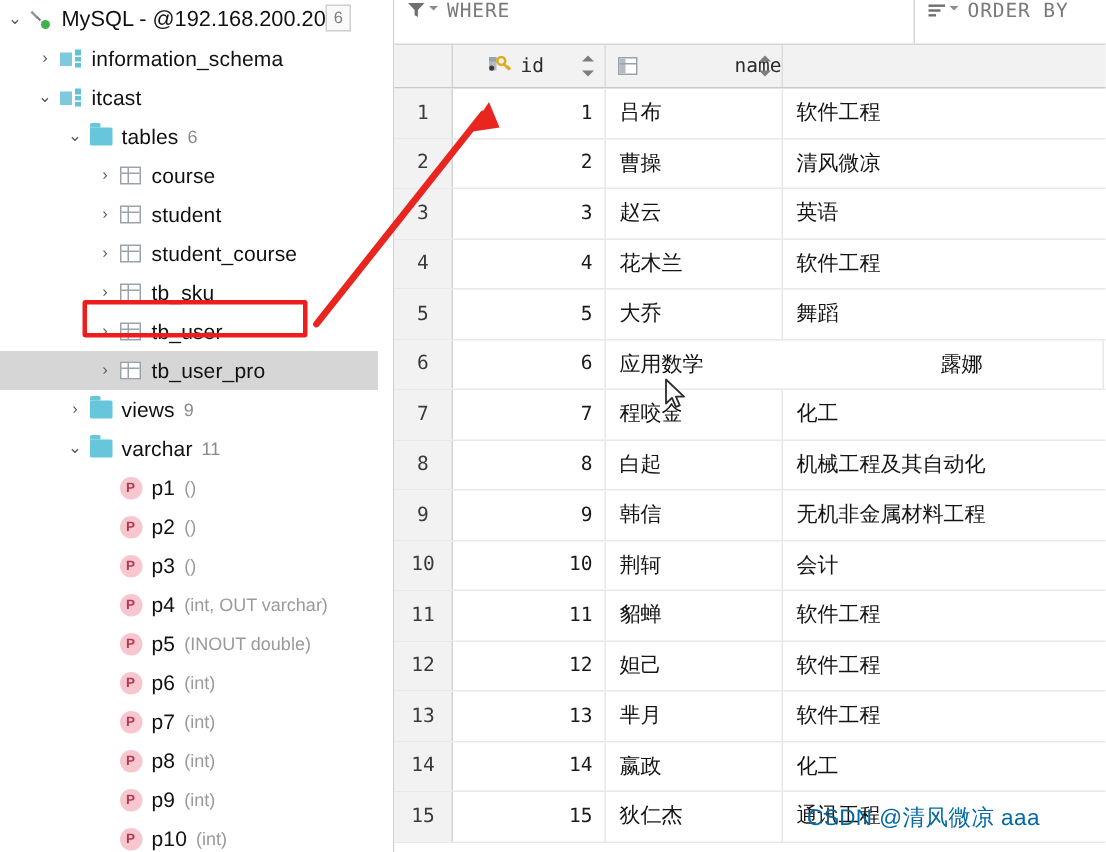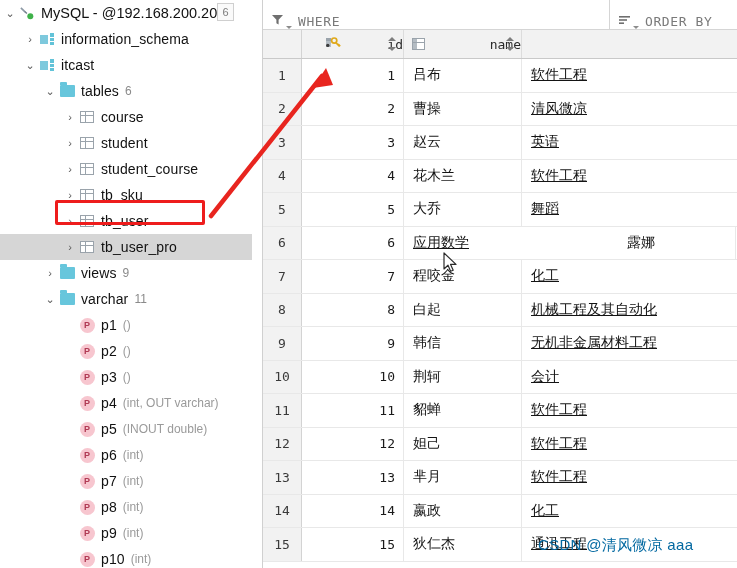--- a/index.html
+++ b/index.html
@@ -192,21 +192,21 @@
   #query-bar {
     position: relative;
     height: 29px;
     background: #ffffff;
     border-bottom: 1px solid #d5d5d5;
     display: flex;
     align-items: center;
   }
   .qb-seg {
     display: flex;
-    align-items: flex-end;
+    align-items: flex-start;
     height: 29px;
     padding: 0 8px;
     box-sizing: border-box;
   }
   .qb-seg.where { width: 347px; border-right: 1px solid #d5d5d5; }
   .qb-text {
     font-family: "DejaVu Sans Mono", "Liberation Mono", monospace;
     font-size: 13px;
     color: #7a7a7a;
     letter-spacing: 0.6px;
@@ -232,21 +232,21 @@
   }
   .hcell {
     height: 28px;
     display: flex;
     align-items: center;
     box-sizing: border-box;
     position: relative;
     border-right: 1px solid #dcdcdc;
   }
   .hcell.gutter { width: 39px; border-right: 1px solid #d3d3d3; background: #f2f2f2; }
-  .hcell.c-id { width: 102px; padding-left: 24px; justify-content: space-between; }
+  .hcell.c-id { width: 102px; padding-left: 24px; }
   .hcell.c-name { width: 118px; padding-left: 8px; justify-content: space-between; }
   .hcell.c-prof { width: 214px; padding-left: 8px; border-right: none; }
   .hlabel {
     font-family: "DejaVu Sans Mono", "Liberation Mono", monospace;
     font-size: 13px;
     color: #2b2b2b;
     margin-left: 6px;
   }
   .sort-arrows {
     position: absolute;
@@ -322,21 +322,20 @@
     padding-left: 9px;
     font-size: 14px;
     color: #141414;
   }
   .cell.c-prof {
     width: 214px;
     padding-left: 9px;
     font-size: 14px;
     color: #141414;
     border-right: none;
-    text-decoration: underline;
   }
 
   
   #red-box {
     position: absolute;
     left: 55px; top: 200px;
     width: 150px; height: 25px;
     border: 3px solid #ee1c1c;
     border-radius: 2px;
     box-sizing: border-box;

